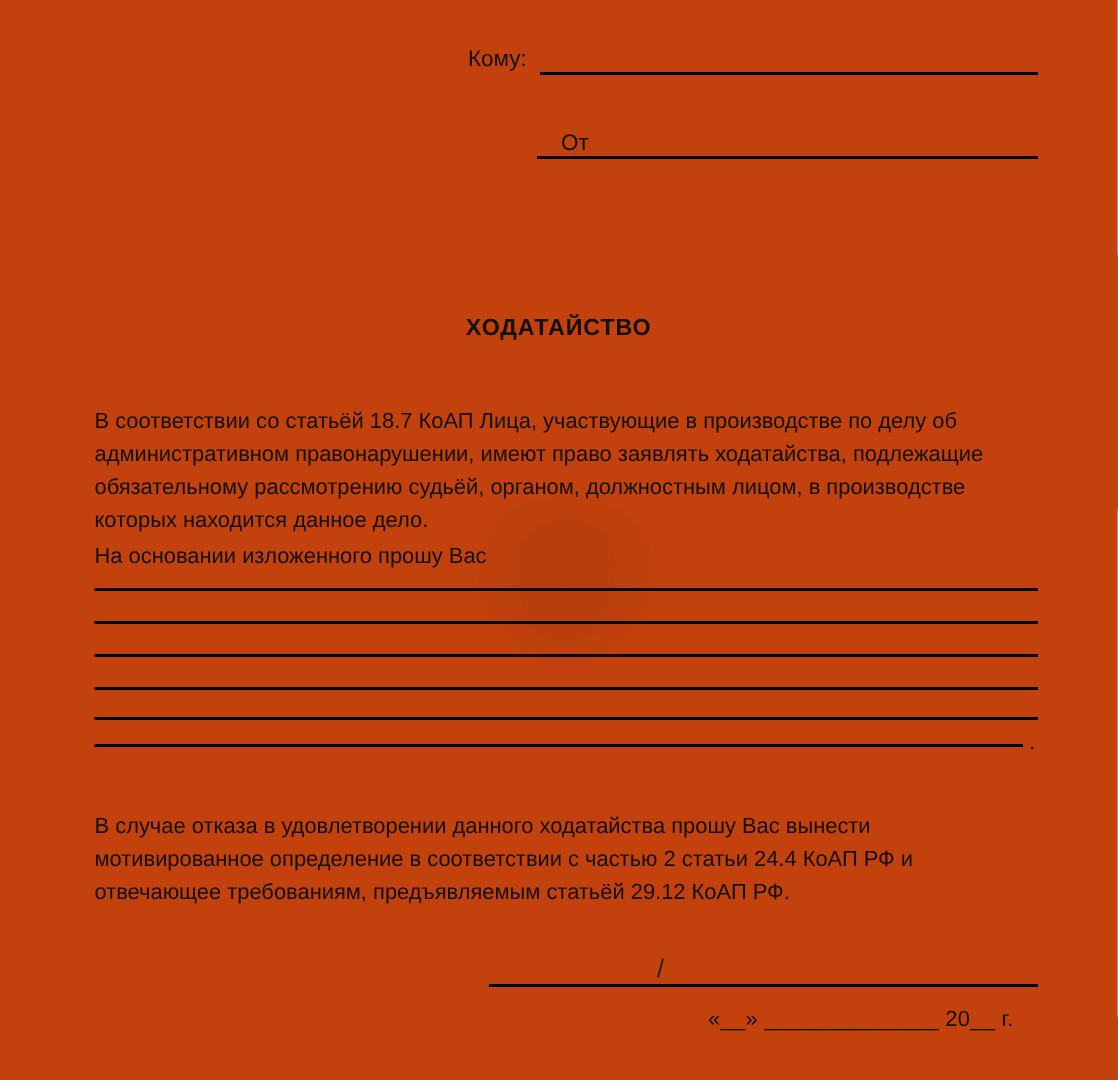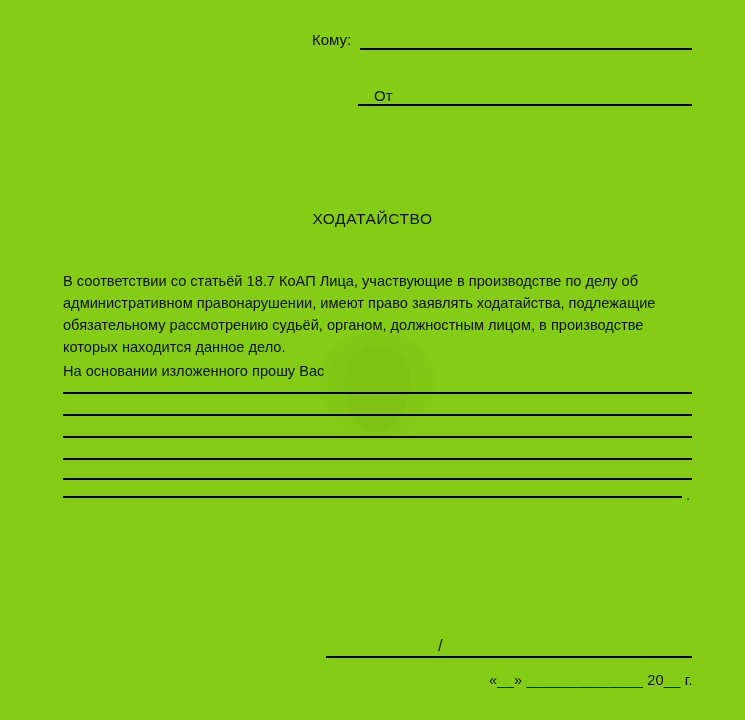--- a/index.html
+++ b/index.html
@@ -13,21 +13,21 @@
     position: relative;
     overflow: hidden;
     font-family: "Liberation Sans", sans-serif;
     color: #111111;
     -webkit-font-smoothing: antialiased;
   }
 
   .page {
     position: absolute;
     inset: 0;
-    background: #84cc16;
+    background: #c2410c;
   }
 
   
   .watermark {
     position: absolute;
     left: 318px;
     top: 330px;
     width: 118px;
     height: 118px;
     border-radius: 50% 50% 48% 48% / 42% 42% 58% 58%;
@@ -68,21 +68,21 @@
     line-height: 18px;
     white-space: nowrap;
   }
 
   .doc-title {
     position: absolute;
     left: 0;
     right: 0;
     text-align: center;
     font-size: 15.5px;
-    font-weight: normal;
+    font-weight: bold;
     letter-spacing: 0.6px;
   }
 
   .para {
     position: absolute;
     left: 63px;
     width: 632px;
     font-size: 14.6px;
     line-height: 22px;
     text-align: left;
@@ -145,22 +145,23 @@
     <div>
       <div class="rule" style="left:63px; top:392px; width:629px;"></div>
       <div class="rule" style="left:63px; top:414px; width:629px;"></div>
       <div class="rule" style="left:63px; top:436px; width:629px;"></div>
       <div class="rule" style="left:63px; top:458px; width:629px;"></div>
       <div class="rule" style="left:63px; top:478px; width:629px;"></div>
       <div class="rule" style="left:63px; top:496px; width:619px;"></div>
       <div class="endmark" style="left:686px; top:487px;">.</div>
     </div>
 
+    <div class="para" style="top:540px;">В случае отказа в удовлетворении данного ходатайства прошу Вас вынести мотивированное определение в соответствии с частью 2 статьи 24.4 КоАП РФ и отвечающее требованиям, предъявляемым статьёй 29.12 КоАП РФ.</div>
 
     <div>
       <div class="sig-slash" style="left:438px; top:637px;">/</div>
       <div class="rule" style="left:326px; top:656px; width:366px;"></div>
 
-      <div class="date-line" style="left:489px; top:670px;">«__» ______________ 20__ г.</div>
+      <div class="date-line" style="left:472px; top:670px;">«__» ______________ 20__ г.</div>
     </div>
 
   </div>
 </div>
 
 </body></html>

